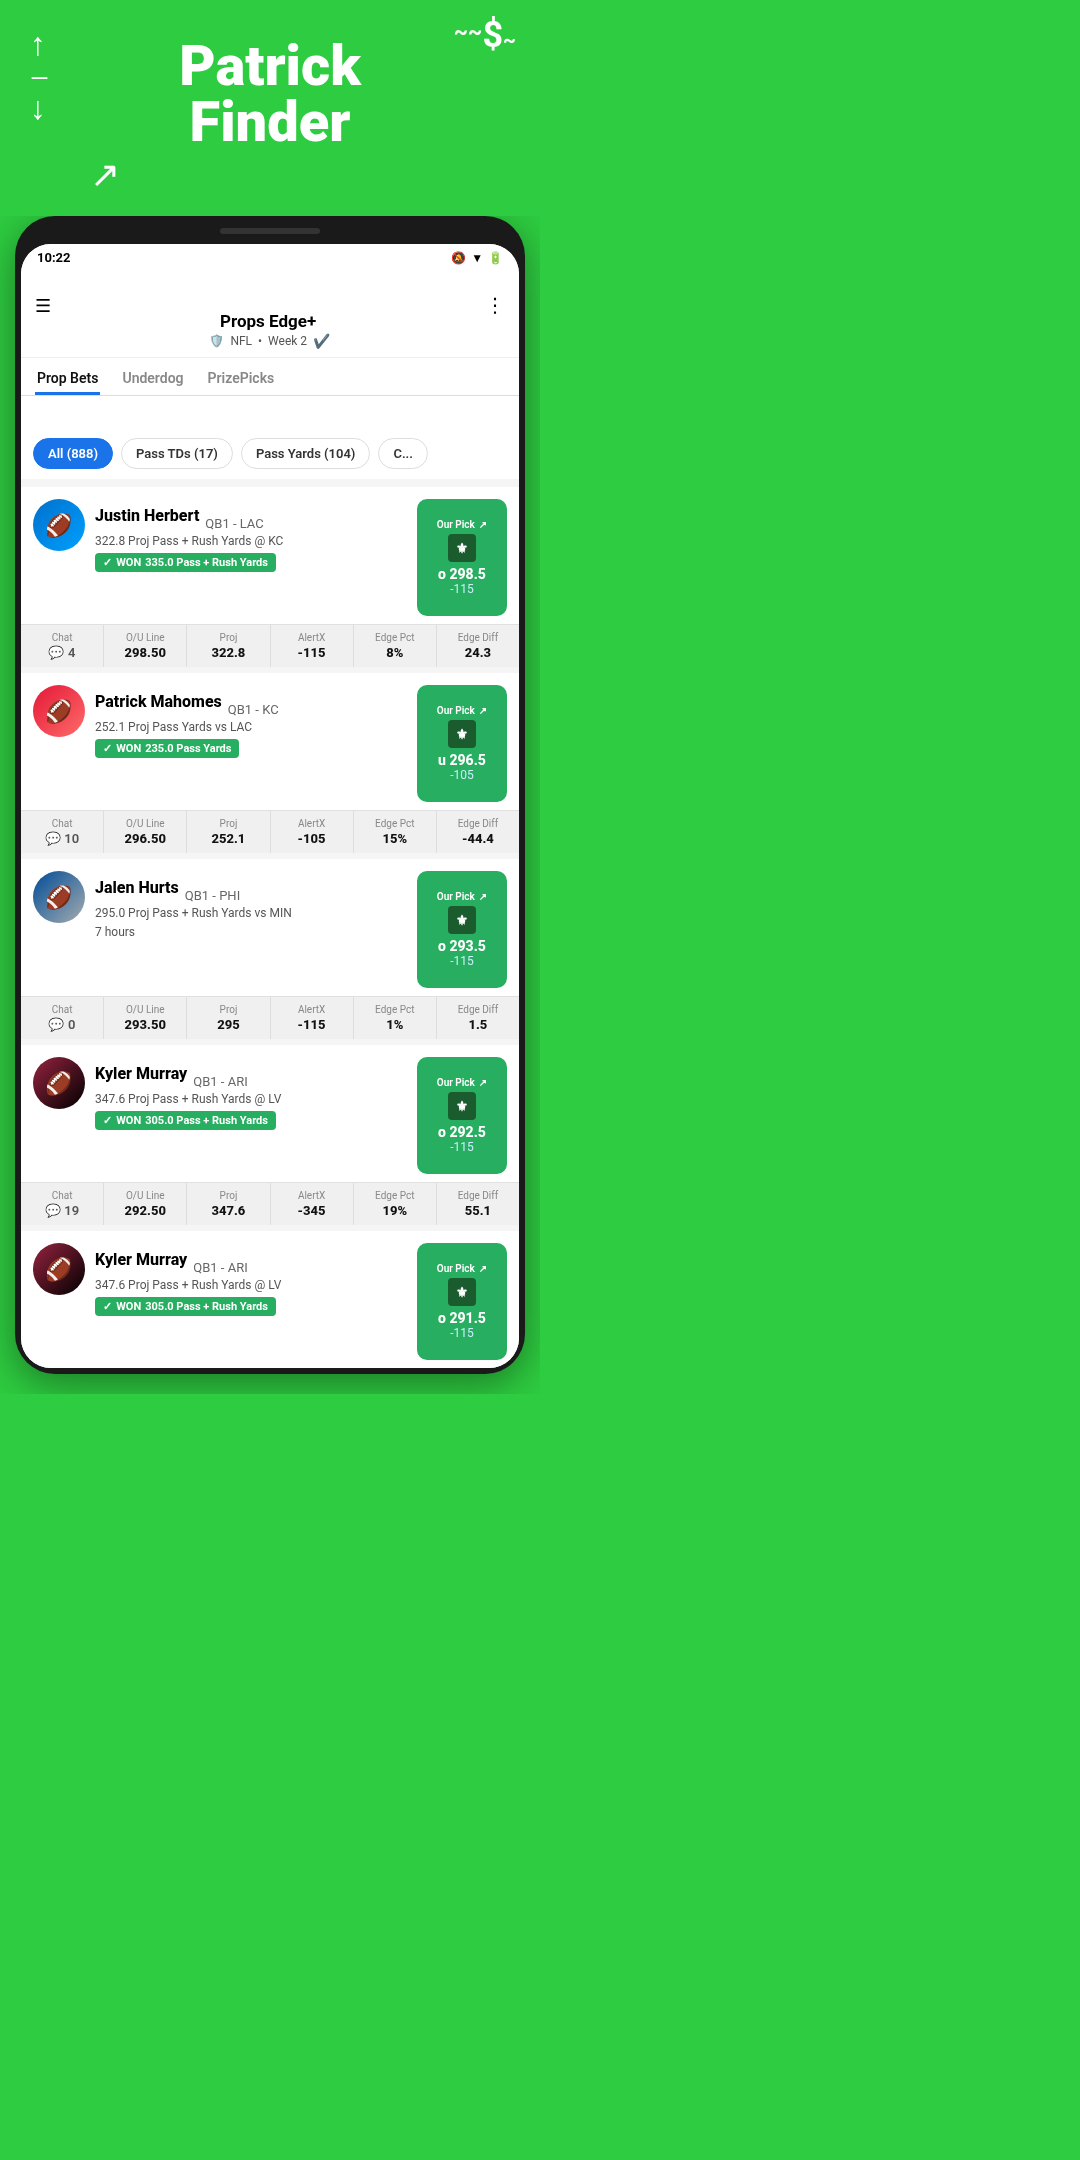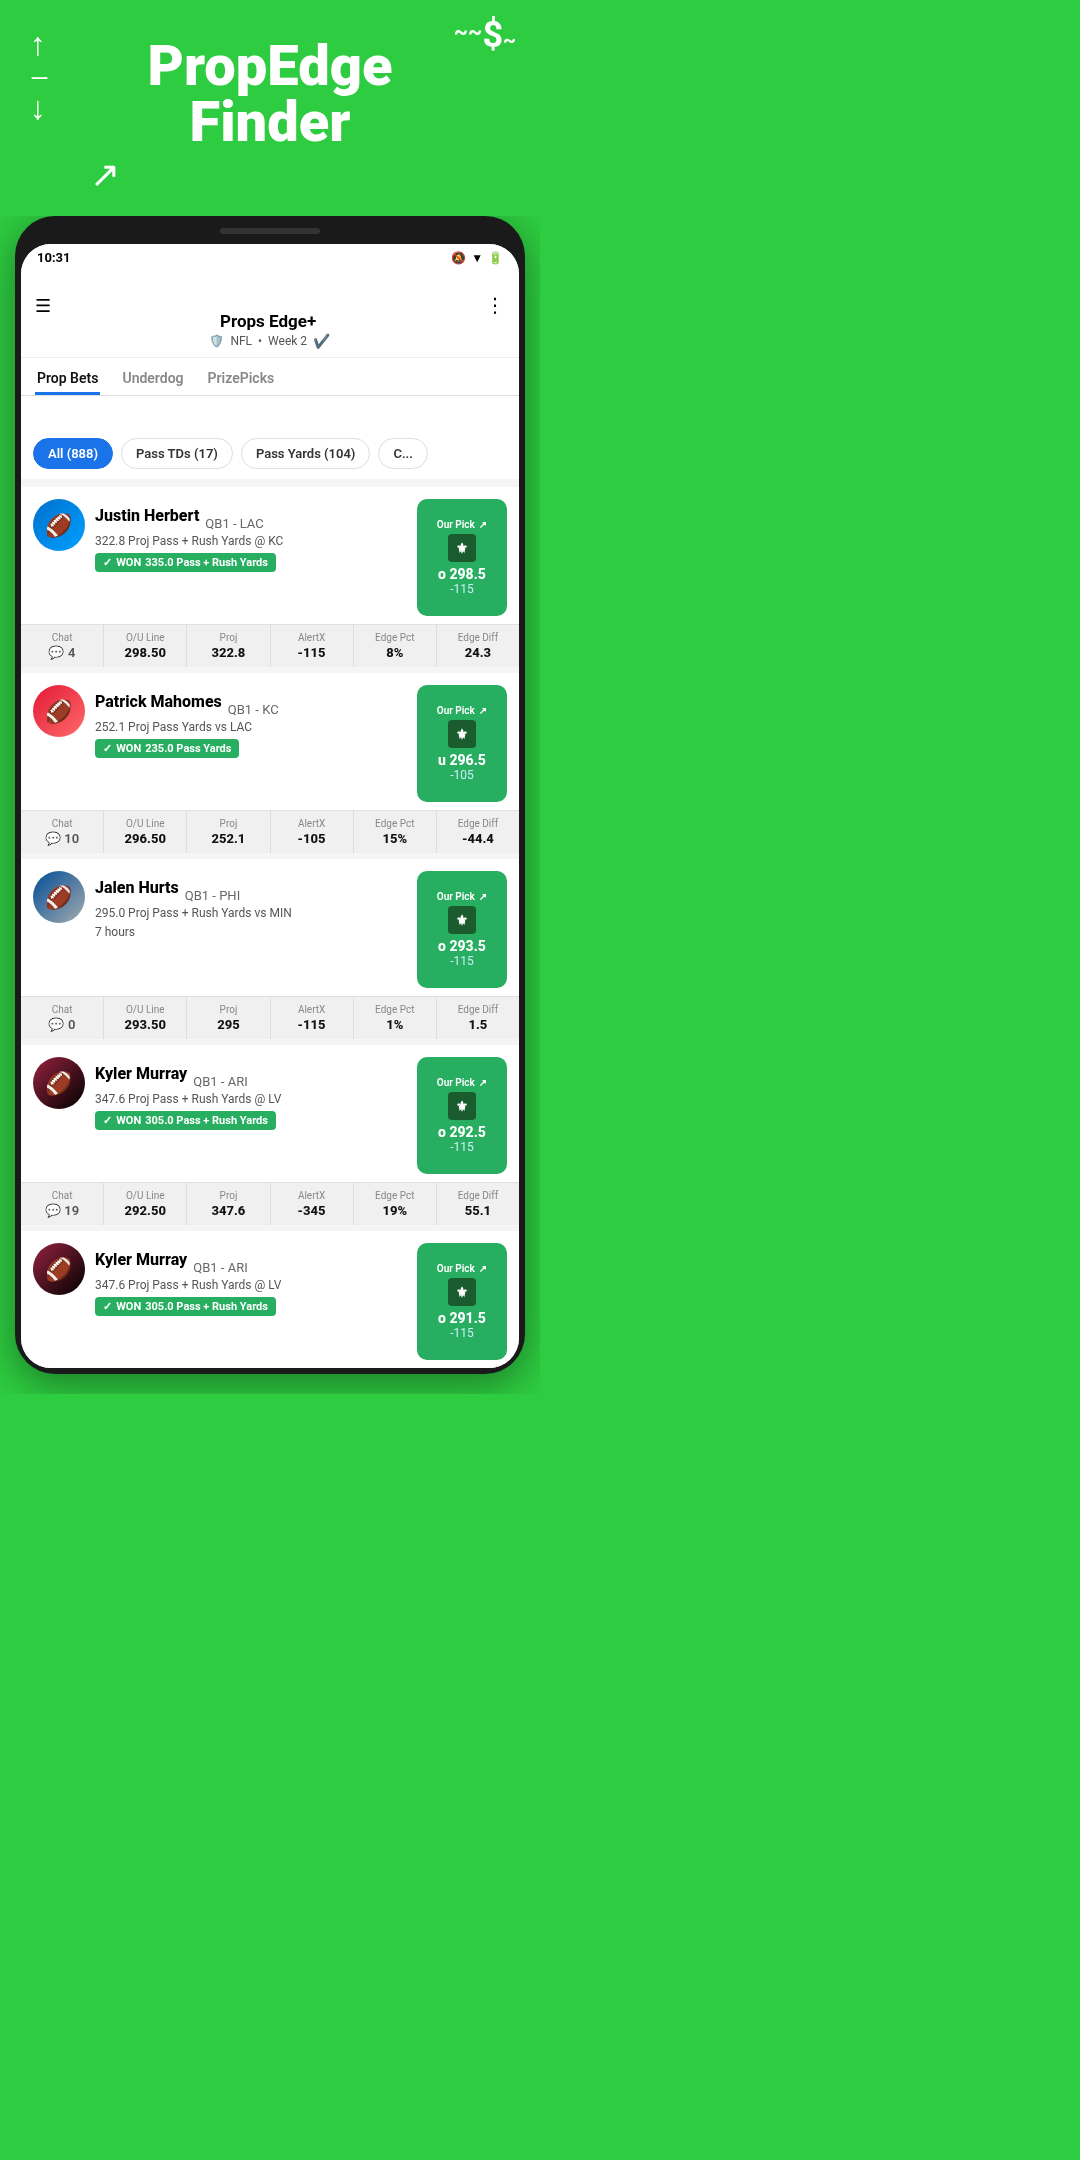--- a/index.html
+++ b/index.html
@@ -290,32 +290,32 @@
   </style>
 </head>
 <body>
 
 <div class="hero">
   <div class="hero-arrows">↑<br><span style="font-size:24px">—</span><br>↓</div>
   <div class="hero-dollar" style="font-size:36px; top:14px; right:24px;">
     <span style="font-size:22px; position:relative; top:-8px;">~~</span>$<span style="font-size:20px;">~</span>
   </div>
   <div class="hero-title">
-    <span class="propedge">PropEdge</span>
+    <span class="propedge">Patrick</span>
     <span class="finder">Finder</span>
   </div>
   <div class="hero-arrow-curve">↗</div>
 </div>
 
 <div class="phone-mockup">
   <div class="phone-notch"></div>
   <div class="phone-screen">
 
     <div class="status-bar">
-      <span class="status-time">10:31</span>
+      <span class="status-time">10:22</span>
       <div class="status-icons">
         <span>🔕</span>
         <span>▼</span>
         <span>🔋</span>
       </div>
     </div>
 
     <div class="app-header">
       <div class="app-header-top">
         <span class="hamburger-icon">☰</span>

